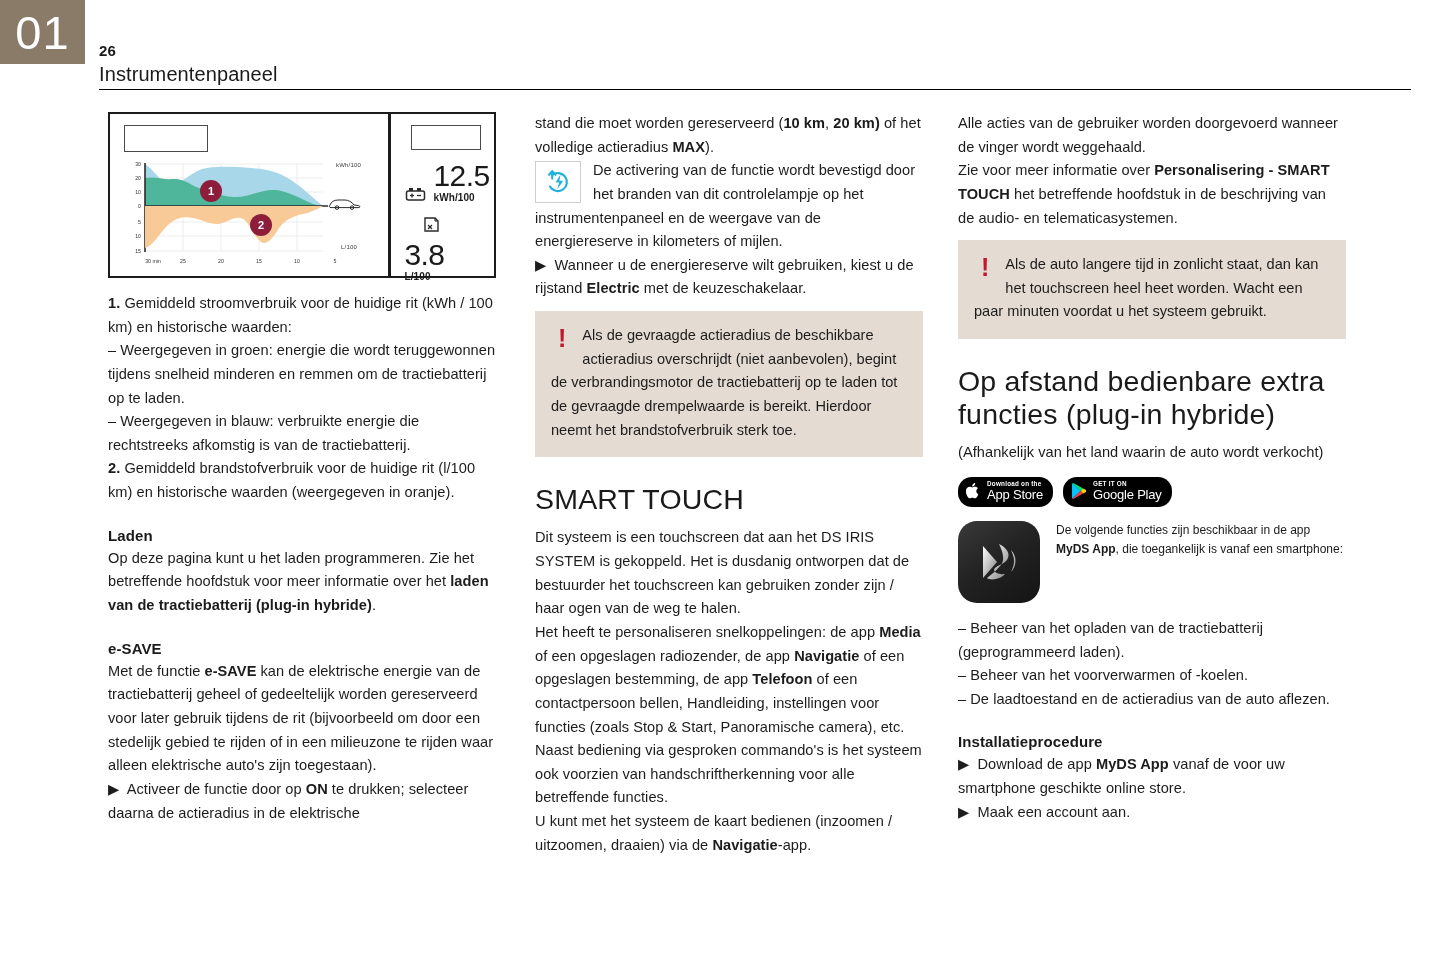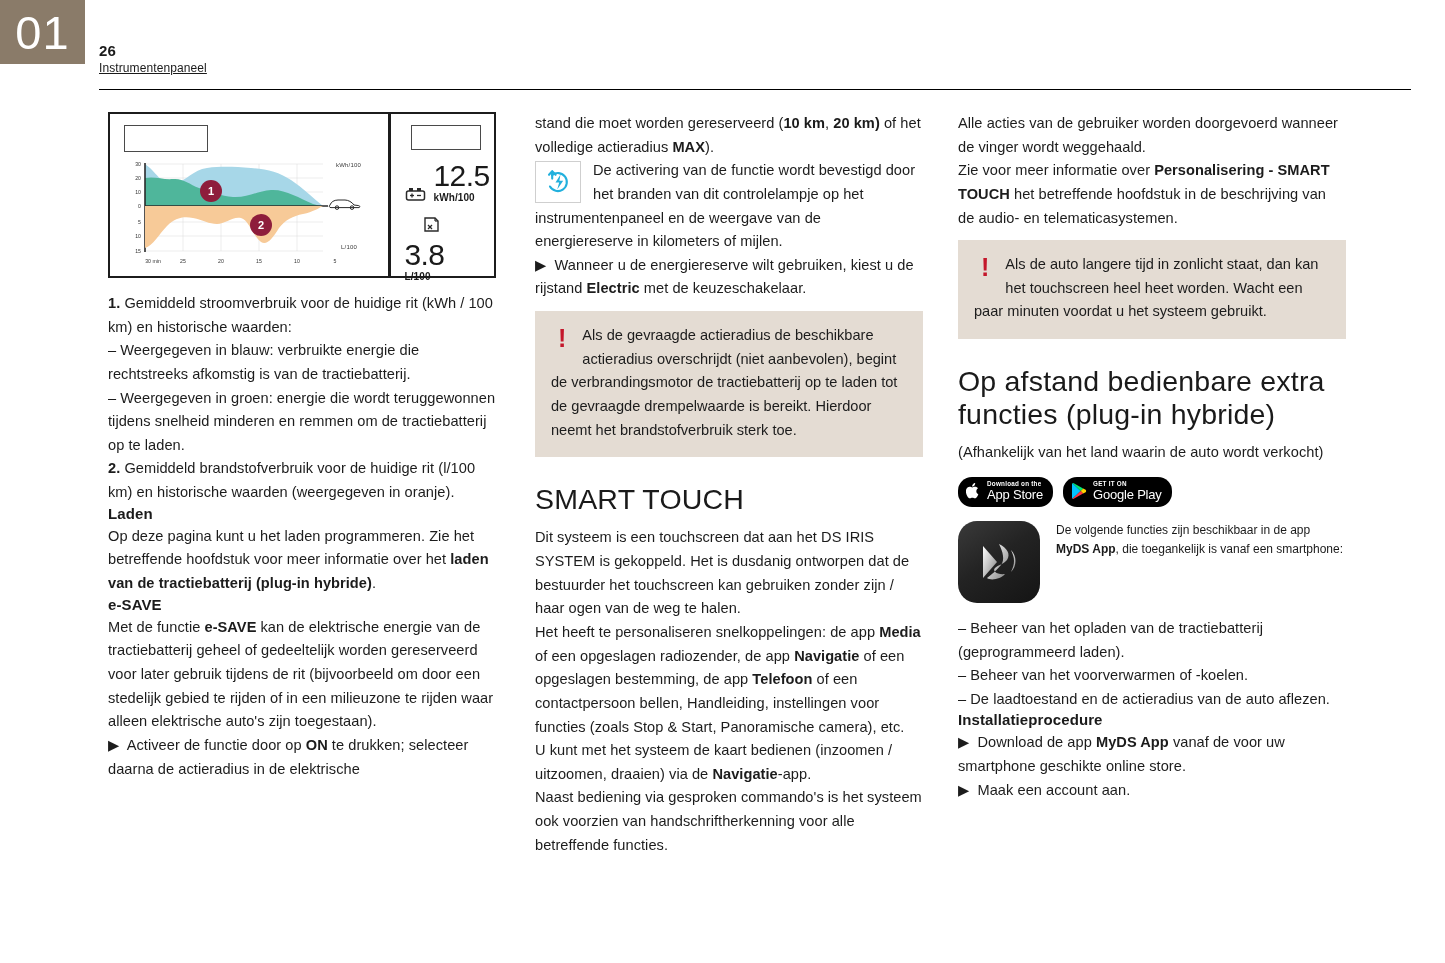--- a/index.html
+++ b/index.html
@@ -24,21 +24,21 @@
     font-size: 47px;
     font-weight: 300;
     letter-spacing: 1px;
     line-height: 1;
   }
   .header-text {
     position: absolute; left: 99px; top: 42px;
     width: 1310px;
   }
   .page-num { font-size: 15px; font-weight: bold; line-height: 1.25; letter-spacing: .2px; }
-  .page-title { font-size: 12px; font-weight: 400; line-height: 1.3; letter-spacing: .1px; text-decoration: underline; }
+  .page-title { font-size: 20px; font-weight: 400; line-height: 1.3; letter-spacing: .1px; }
   .header-rule {
     position: absolute; left: 99px; top: 89px;
     width: 1312px; height: 1px; background: #000;
   }
 
   
   .col { position: absolute; top: 112px; width: 388px; }
   .col-1 { left: 108px; }
   .col-2 { left: 535px; }
   .col-3 { left: 958px; }
@@ -48,21 +48,21 @@
     line-height: 1.62;
     letter-spacing: .05px;
     color: #1c1c1c;
     text-align: left;
   }
   .b { font-weight: bold; }
   .sp { margin-top: 14px; }
 
   h2.sect {
     font-size: 15px; font-weight: bold;
-    margin-bottom: 3px;
+    margin-top: 22px; margin-bottom: 3px;
     letter-spacing: .1px;
   }
   h1.chead {
     font-size: 28.5px; font-weight: 400;
     letter-spacing: .2px;
     line-height: 1.16;
     margin-top: 26px; margin-bottom: 10px;
   }
   .arrow { display:inline-block; }
 
@@ -260,22 +260,22 @@
           </svg>
           <div>
             <div class="ro-val">3.8</div>
             <div class="ro-unit">L/100</div>
           </div>
         </div>
       </div>
     </div>
 
     <p class="body"><span class="b">1.</span><span> Gemiddeld stroomverbruik voor de huidige rit (kWh / 100 km) en historische waarden:</span></p>
+    <p class="body">–  Weergegeven in groen: energie die wordt teruggewonnen tijdens snelheid minderen en remmen om de tractiebatterij op te laden.</p>
     <p class="body">–  Weergegeven in blauw: verbruikte energie die rechtstreeks afkomstig is van de tractiebatterij.</p>
-    <p class="body">–  Weergegeven in groen: energie die wordt teruggewonnen tijdens snelheid minderen en remmen om de tractiebatterij op te laden.</p>
     <p class="body"><span class="b">2.</span><span> Gemiddeld brandstofverbruik voor de huidige rit (l/100 km) en historische waarden (weergegeven in oranje).</span></p>
 
     <h2 class="sect">Laden</h2>
     <p class="body"><span>Op deze pagina kunt u het laden programmeren. Zie het betreffende hoofdstuk voor meer informatie over het </span><span class="b">laden van de tractiebatterij (plug-in hybride)</span><span>.</span></p>
 
     <h2 class="sect">e-SAVE</h2>
     <p class="body"><span>Met de functie </span><span class="b">e-SAVE</span><span> kan de elektrische energie van de tractiebatterij geheel of gedeeltelijk worden gereserveerd voor later gebruik tijdens de rit (bijvoorbeeld om door een stedelijk gebied te rijden of in een milieuzone te rijden waar alleen elektrische auto's zijn toegestaan).</span></p>
     <p class="body"><span class="arrow">▶</span>&nbsp; <span>Activeer de functie door op </span><span class="b">ON</span><span> te drukken; selecteer daarna de actieradius in de elektrische</span></p>
   </div>
 
@@ -297,22 +297,22 @@
     <p class="body"><span class="arrow">▶</span>&nbsp; <span>Wanneer u de energiereserve wilt gebruiken, kiest u de rijstand </span><span class="b">Electric</span><span> met de keuzeschakelaar.</span></p>
 
     <div class="warn">
       <p><span class="warn-bang">!</span><span>Als de gevraagde actieradius de beschikbare actieradius overschrijdt (niet aanbevolen), begint de verbrandingsmotor de tractiebatterij op te laden tot de gevraagde drempelwaarde is bereikt. Hierdoor neemt het brandstofverbruik sterk toe.</span></p>
     </div>
 
     <h1 class="chead">SMART TOUCH</h1>
 
     <p class="body">Dit systeem is een touchscreen dat aan het DS IRIS SYSTEM is gekoppeld. Het is dusdanig ontworpen dat de bestuurder het touchscreen kan gebruiken zonder zijn / haar ogen van de weg te halen.</p>
     <p class="body"><span>Het heeft te personaliseren snelkoppelingen: de app </span><span class="b">Media</span><span> of een opgeslagen radiozender, de app </span><span class="b">Navigatie</span><span> of een opgeslagen bestemming, de app </span><span class="b">Telefoon</span><span> of een contactpersoon bellen, Handleiding, instellingen voor functies (zoals Stop &amp; Start, Panoramische camera), etc.</span></p>
+    <p class="body">Naast bediening via gesproken commando's is het systeem ook voorzien van handschriftherkenning voor alle betreffende functies.</p>
     <p class="body"><span>U kunt met het systeem de kaart bedienen (inzoomen / uitzoomen, draaien) via de </span><span class="b">Navigatie</span><span>-app.</span></p>
-    <p class="body">Naast bediening via gesproken commando's is het systeem ook voorzien van handschriftherkenning voor alle betreffende functies.</p>
   </div>
 
   <div class="col col-3">
 
     <p class="body">Alle acties van de gebruiker worden doorgevoerd wanneer de vinger wordt weggehaald.</p>
     <p class="body"><span>Zie voor meer informatie over </span><span class="b">Personalisering -</span> <span class="b">SMART TOUCH</span><span> het betreffende hoofdstuk in de beschrijving van de audio- en telematicasystemen.</span></p>
 
     <div class="warn">
       <p><span class="warn-bang">!</span><span>Als de auto langere tijd in zonlicht staat, dan kan het touchscreen heel heet worden. Wacht een paar minuten voordat u het systeem gebruikt.</span></p>
     </div>

